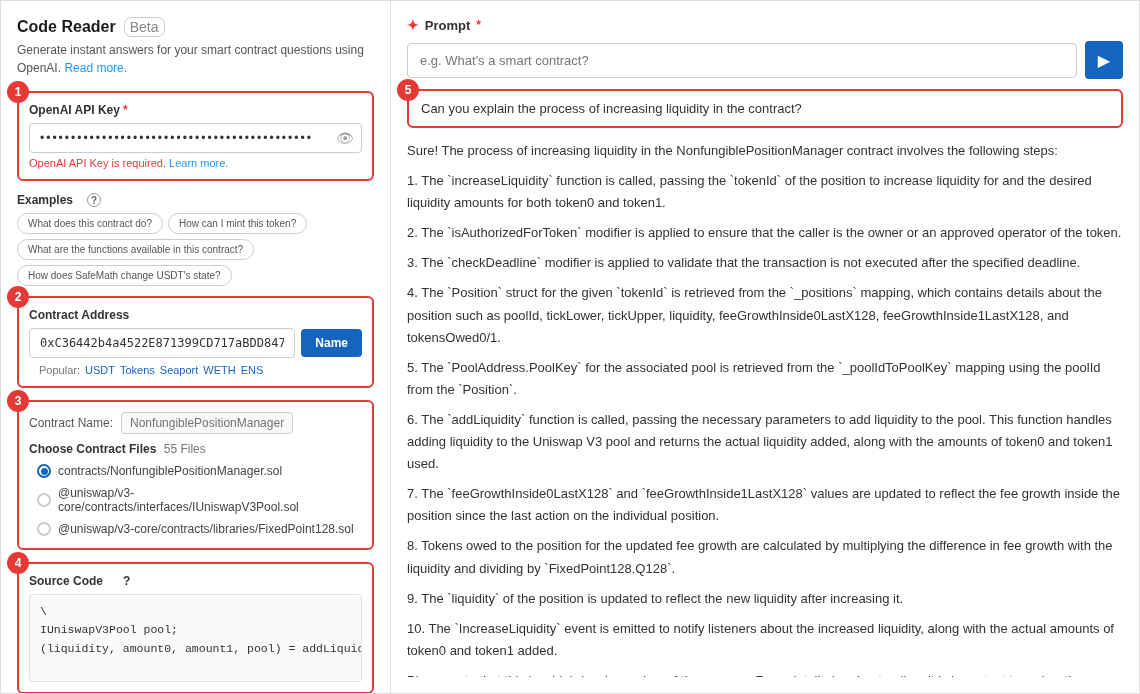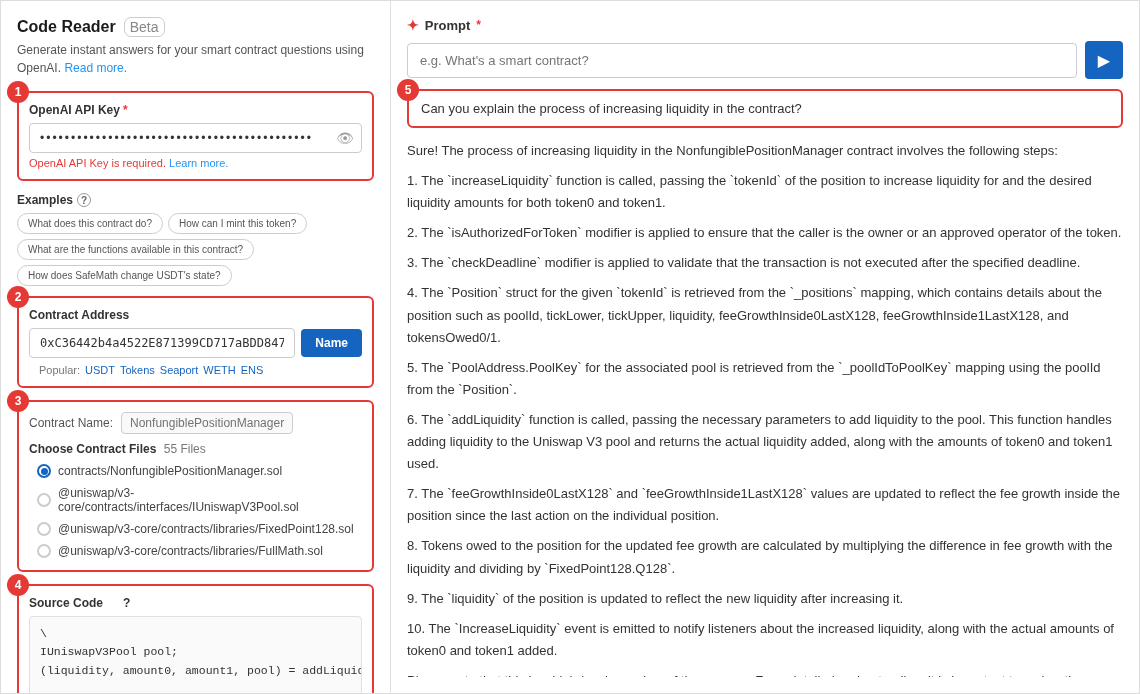--- a/index.html
+++ b/index.html
@@ -123,21 +123,21 @@
       color: #2196f3;
       text-decoration: none;
     }
 
     .examples-label {
       font-size: 12px;
       font-weight: 600;
       margin-bottom: 6px;
       display: flex;
       align-items: center;
-      gap: 4px;
+      gap: 14px;
     }
     .examples-label .help-icon {
       width: 14px;
       height: 14px;
       border: 1px solid #999;
       border-radius: 50%;
       font-size: 10px;
       display: inline-flex;
       align-items: center;
       justify-content: center;
@@ -469,24 +469,20 @@
           <span>contracts/NonfungiblePositionManager.sol</span>
         </div>
         <div class="file-item">
           <div class="radio-circle"></div>
           <span>@uniswap/v3-core/contracts/interfaces/IUniswapV3Pool.sol</span>
         </div>
         <div class="file-item">
           <div class="radio-circle"></div>
           <span>@uniswap/v3-core/contracts/libraries/FixedPoint128.sol</span>
         </div>
-        <div class="file-item">
-          <div class="radio-circle"></div>
-          <span>@uniswap/v3-core/contracts/libraries/FullMath.sol</span>
-        </div>
       </div>
     </div>
 
     <div class="step-section">
       <div class="step-number">4</div>
       <div class="source-code-label">
         <span>Source Code</span>
         <span class="help-icon">?</span>
       </div>
       <div class="source-code-box">

